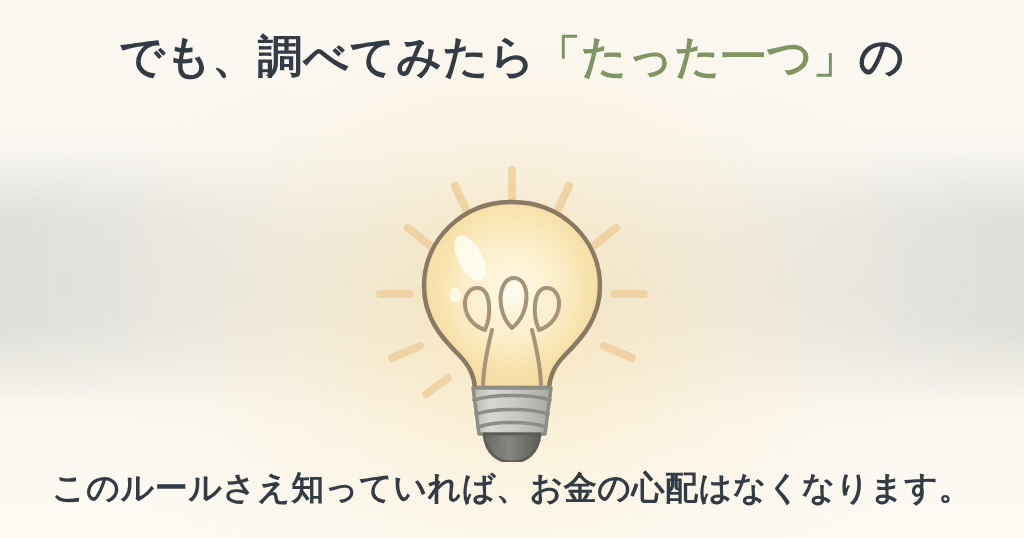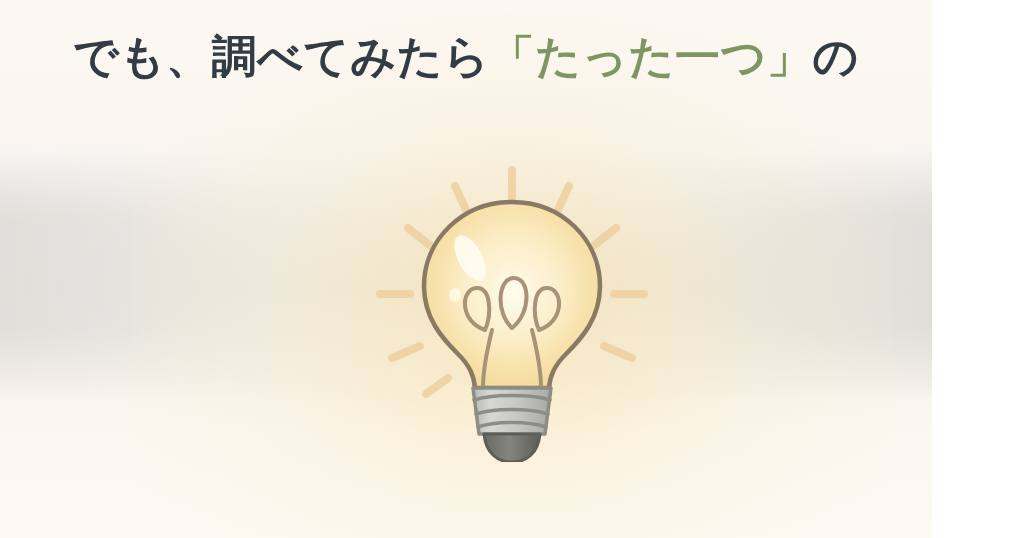--- a/index.html
+++ b/index.html
@@ -10,21 +10,21 @@
   body {
     width: 1024px;
     height: 538px;
     overflow: hidden;
     font-family: "Liberation Sans", "DejaVu Sans", sans-serif;
   }
 
   
   .stage {
     position: relative;
-    width: 932px;
+    width: 1024px;
     height: 538px;
     overflow: hidden;
     background: #faf7f0;
   }
   
   .bg-base {
     position: absolute;
     inset: 0;
     background: linear-gradient(180deg,
                 #fcf9f3 0%,
@@ -201,14 +201,15 @@
         <g stroke="#8d8d87" stroke-width="3.5" stroke-linecap="round" fill="none">
           <path d="M122 238 C 140 232 180 232 198 238"></path>
           <path d="M124 252 C 142 246 178 246 196 252"></path>
           <path d="M126 265 C 143 259 177 259 194 265"></path>
         </g>
         <path d="M132 272 L188 272 C 186 292 174 300 160 300 C 146 300 134 292 132 272 Z" fill="url(#tipGrad)" stroke="#5e5e58" stroke-width="3" stroke-linejoin="round"></path>
       </g>
     </svg>
   </div>
 
+  <div class="caption">このルールさえ知っていれば、お金の心配はなくなります。</div>
 
 </div>
 
 </body></html>

